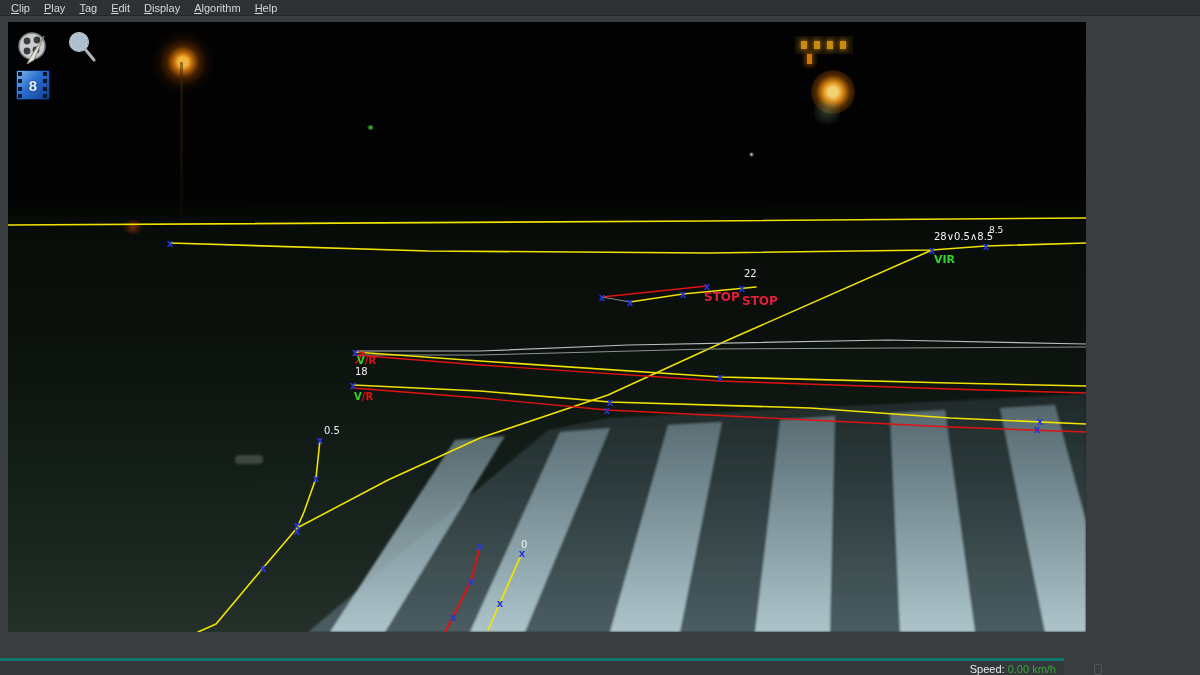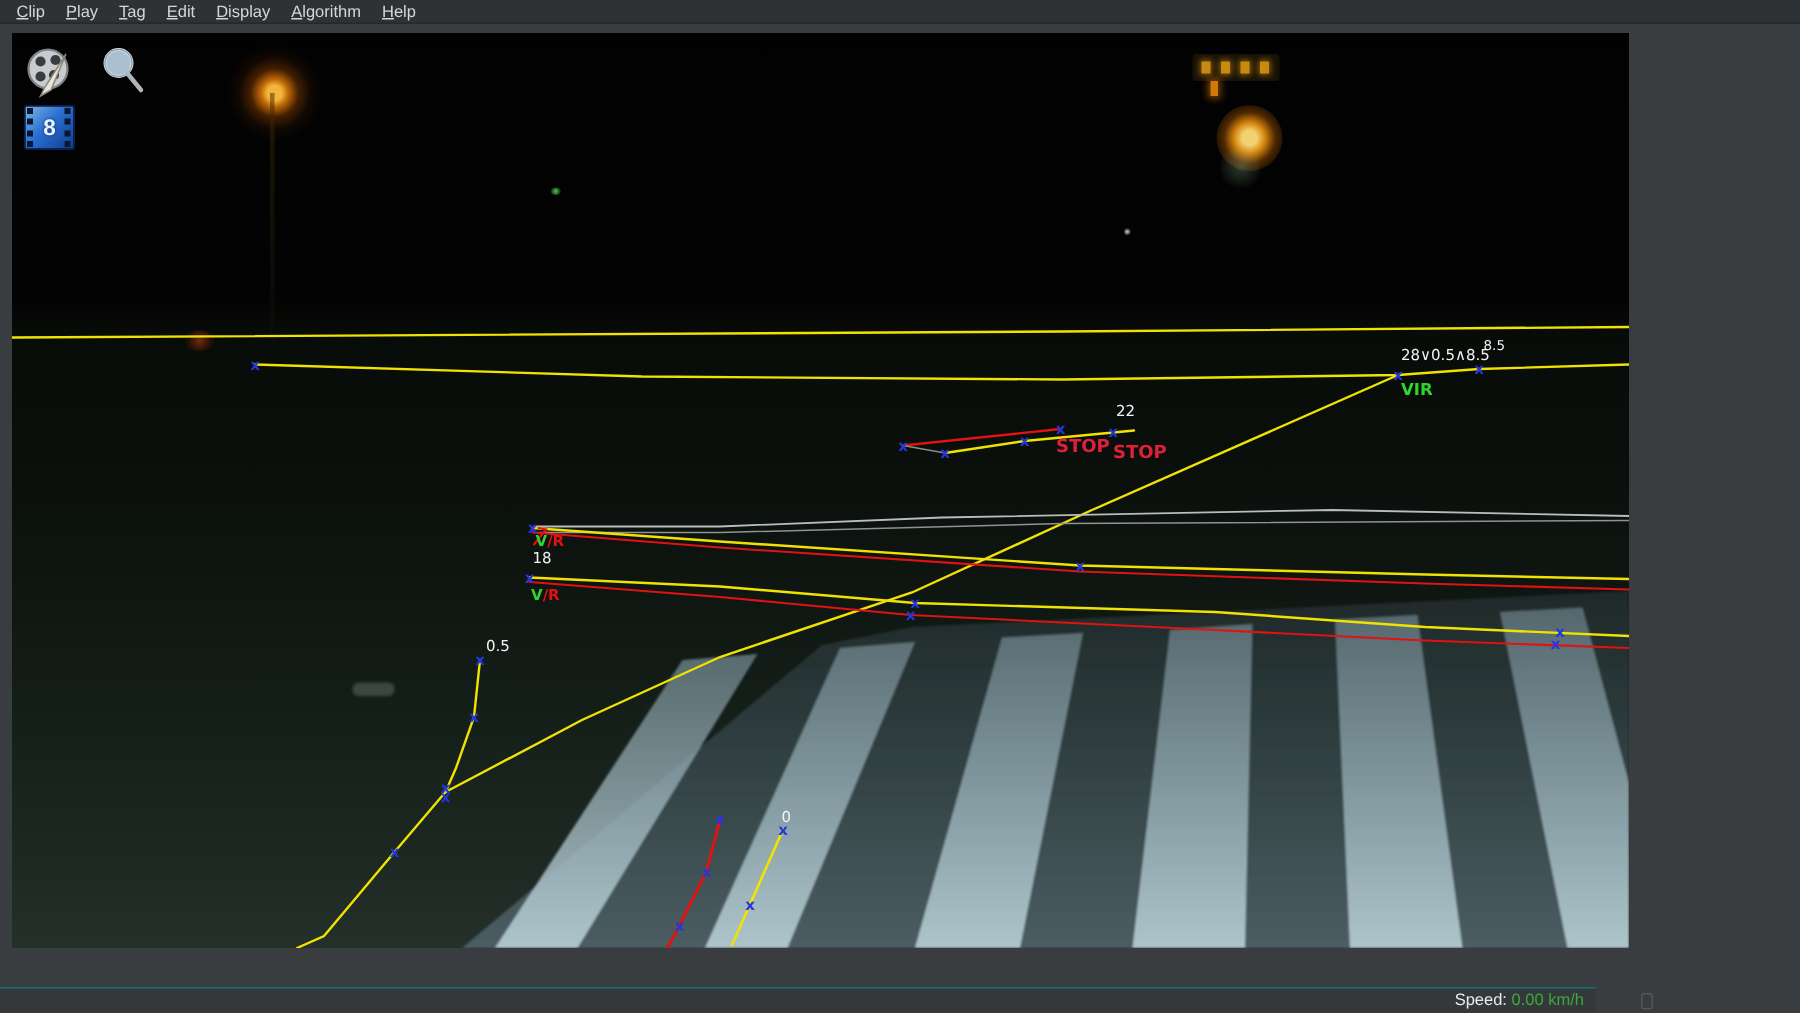--- a/index.html
+++ b/index.html
@@ -53,21 +53,21 @@
   .film8 .holes { position:absolute; top:1px; bottom:1px; width:5px; display:flex;
       flex-direction:column; justify-content:space-between; }
   .film8 .holes i { display:block; width:4px; height:4px; background:#081830; }
   .film8 .num { color:#eaf2ff; font-size:15px; font-weight:bold; text-shadow:0 0 2px #0a2a6a; }
 
   
   .toolbar { position:absolute; left:0; top:632px; width:1200px; height:26px; background:#393d3f; }
 
   
   .statusbar { position:absolute; left:0; top:658px; width:1064px; height:17px;
-      background:#34383a; border-top:1px solid #0f766e; }
+      background:#34383a; border-top:3px solid #0f766e; }
   .grip { position:absolute; left:1094px; top:3px; width:8px; height:11px;
       border:1px solid #515659; border-radius:2px; }
   .speed { position:absolute; right:8px; top:1px; font-size:11px; line-height:14px; color:#e8eaeb; }
   .speed .val { color:#3aa83a; }
 </style>
 </head>
 <body>
 
 <div class="menubar" id="menubar">
     <span class="menu-item"><u>C</u>lip</span>

